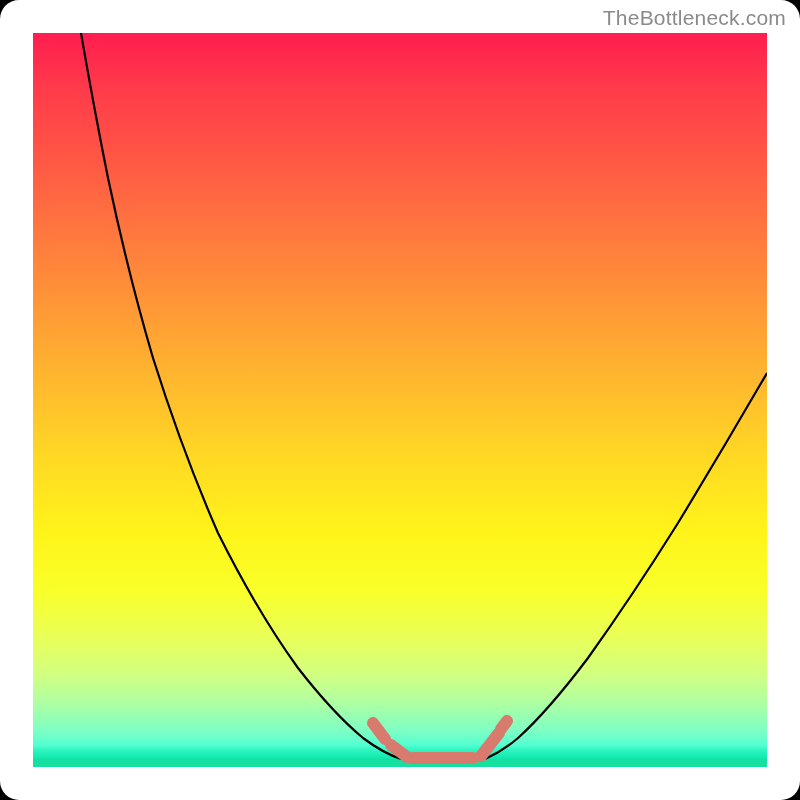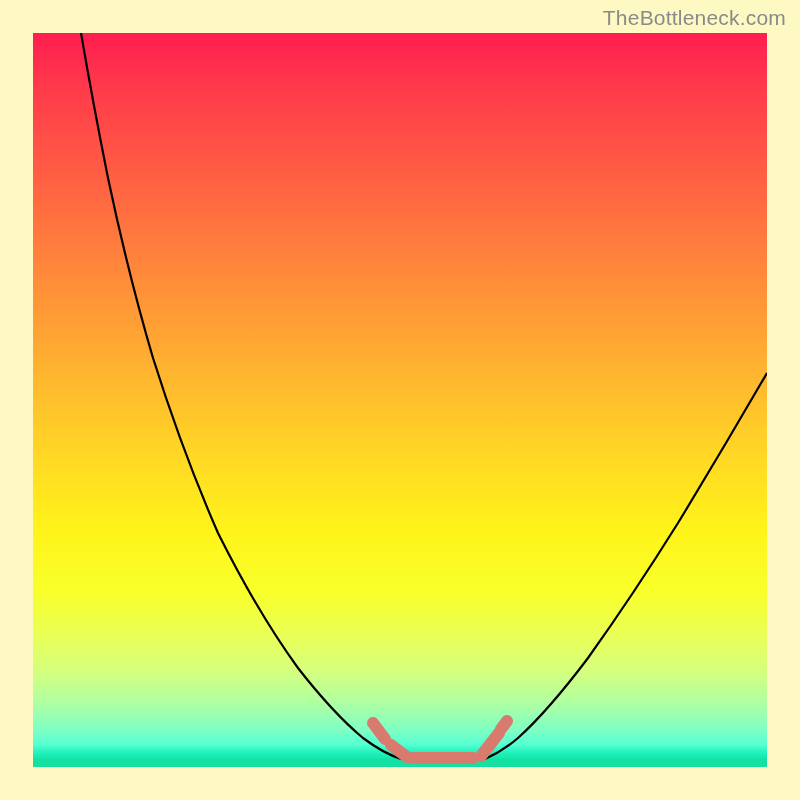--- a/index.html
+++ b/index.html
@@ -10,21 +10,22 @@
     background: #000;
     overflow: hidden;
     font-family: Arial, Helvetica, sans-serif;
   }
   .frame {
     position: absolute;
     left: 0;
     top: 0;
     width: 800px;
     height: 800px;
-    background: #fef9c3;
+    background: #ffffff;
+    border-radius: 19px;
   }
   .plot {
     position: absolute;
     left: 33px;
     top: 33px;
     width: 734px;
     height: 734px;
     overflow: hidden;
   }
   .gradient {

